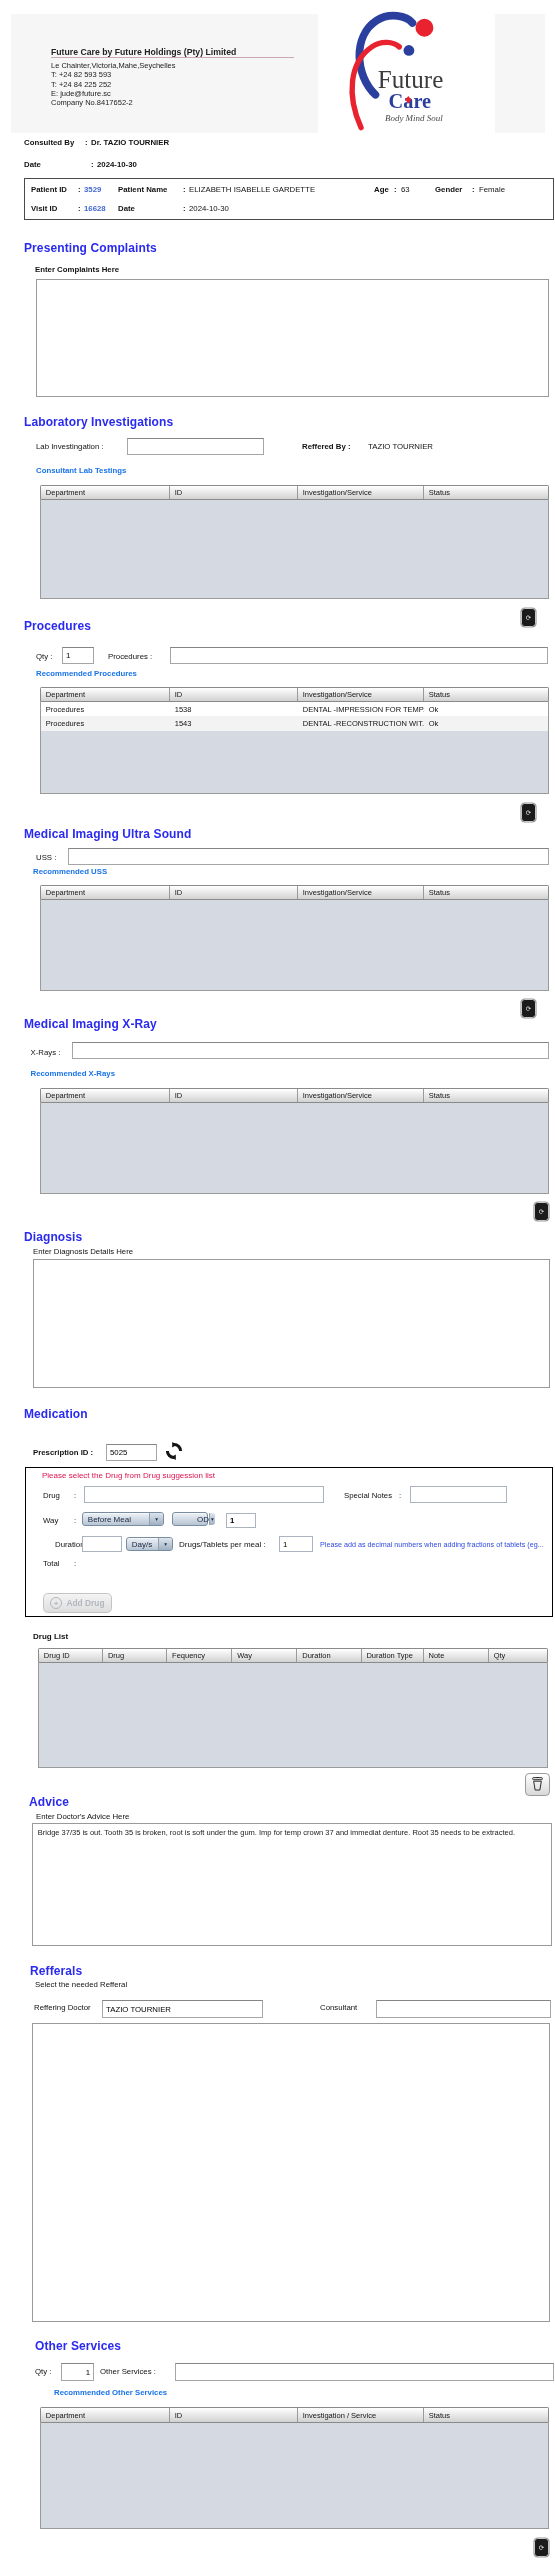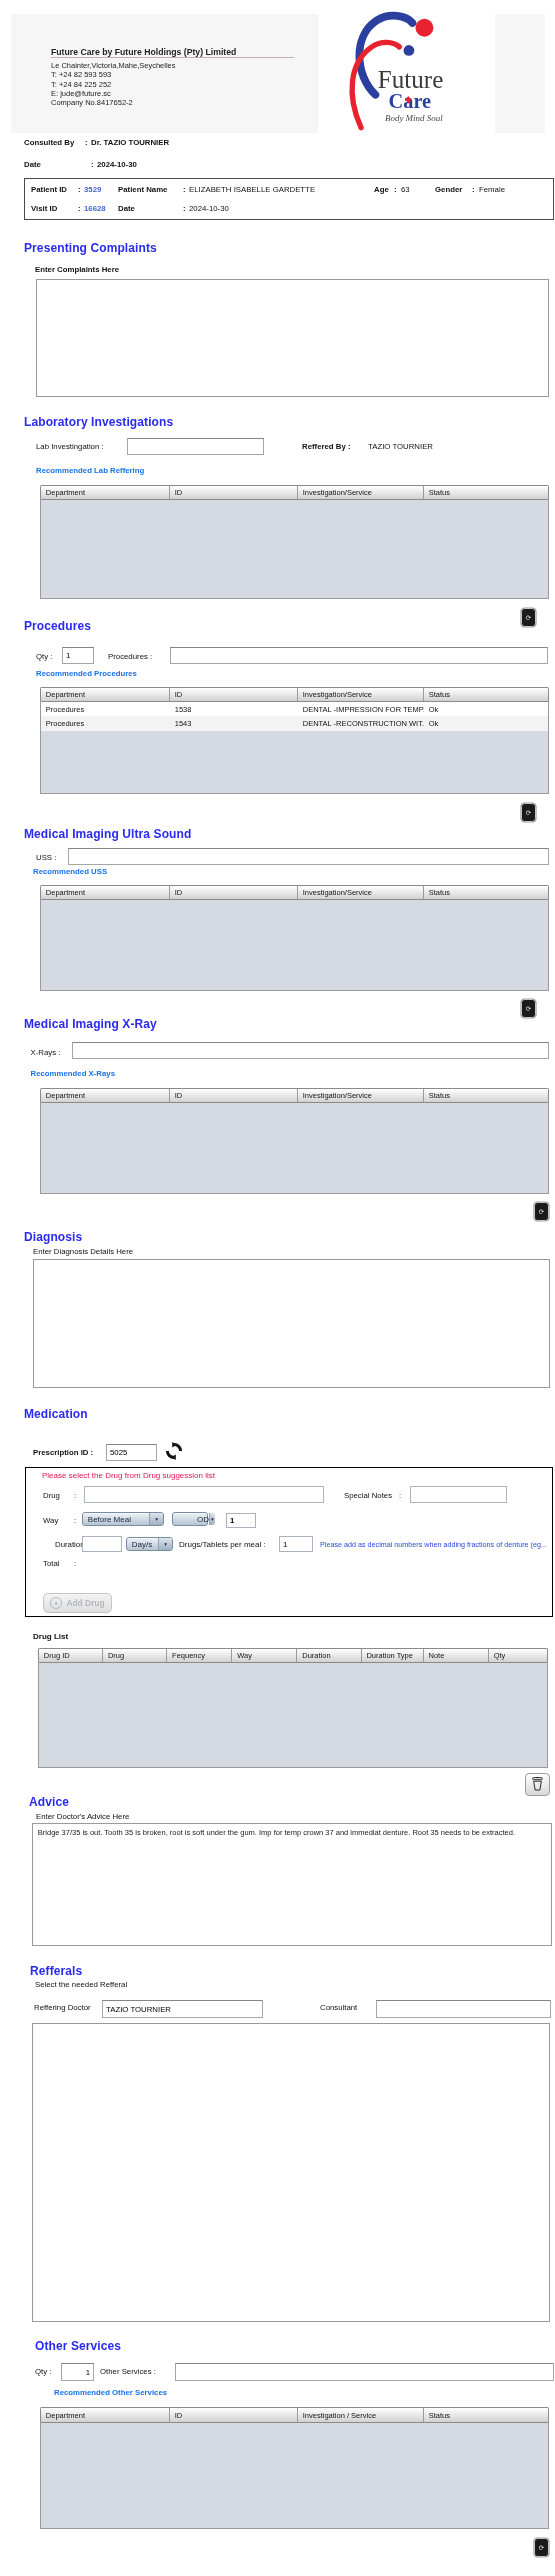--- a/index.html
+++ b/index.html
@@ -102,21 +102,21 @@
 
   <div class="abs heading" style="left:24px;top:241px;">Presenting Complaints</div>
   <div class="abs lbl-b" style="left:35px;top:265px;">Enter Complaints Here</div>
   <textarea class="ta" style="left: 36px; top: 279px; width: 513px; height: 118px;"></textarea>
 
   <div class="abs heading" style="left:24px;top:415px;">Laboratory  Investigations</div>
   <span class="abs lbl" style="left:36px;top:442px;">Lab Investingation :</span>
   <input class="inp" style="left: 127px; top: 438px; width: 137px; height: 17.3px;" value="">
   <span class="abs lbl-b" style="left:302px;top:442px;">Reffered By :</span>
   <span class="abs lbl" style="left:368px;top:442px;">TAZIO TOURNIER</span>
-  <div class="abs sublink" style="left:36px;top:466px;">Recommended Lab Reffering</div>
+  <div class="abs sublink" style="left:36px;top:466px;">Consultant Lab Testings</div>
   <div class="tbl" style="left:34px;top:485px;width:515px;">
     <div class="tbl-head">
       <div class="th" style="width:131px;">Department</div>
       <div class="th" style="width:130px;">ID</div>
       <div class="th" style="width:128px;">Investigation/Service</div>
       <div class="th" style="width:126px;">Status</div>
     </div>
     <div class="tbl-body" style="height:99px;"></div>
   </div>
 
@@ -232,21 +232,21 @@
   <input class="inp" style="left: 226px; top: 1513px; width: 30px; height: 15px; font-weight: bold; border-color: rgb(170, 180, 192);" value="1">
 
   <span class="abs lbl" style="left:55px;top:1540px;">Duration :</span>
   <input class="inp" style="left: 82px; top: 1536px; width: 40px; height: 16px; border-color: rgb(170, 180, 192);" value="">
   <div class="dd" style="left:126px;top:1537px;width:47px;">
     <span>Day/s</span>
     <span class="arrow">▼</span>
   </div>
   <span class="abs lbl" style="left:179px;top:1540px;font-size:8px;">Drugs/Tablets per meal :</span>
   <input class="inp" style="left: 279px; top: 1536px; width: 34px; height: 16px; border-color: rgb(170, 180, 192);" value="1">
-  <div class="abs bluetxt" style="left:320px;top:1540px;width:231px;">Please add as decimal numbers when adding fractions of denture (eg...</div>
+  <div class="abs bluetxt" style="left:320px;top:1540px;width:231px;">Please add as decimal numbers when adding fractions of tablets (eg...</div>
 
   <span class="abs lbl" style="left:43px;top:1559px;">Total</span>
   <span class="abs lbl" style="left:74px;top:1559px;">:</span>
 
   <div class="addbtn" style="left:43px;top:1593px;">
     <span class="plus">+</span>
     <span>Add Drug</span>
   </div>
 
   <div class="abs lbl-b" style="left:33px;top:1632px;font-size:8px;">Drug List</div>

